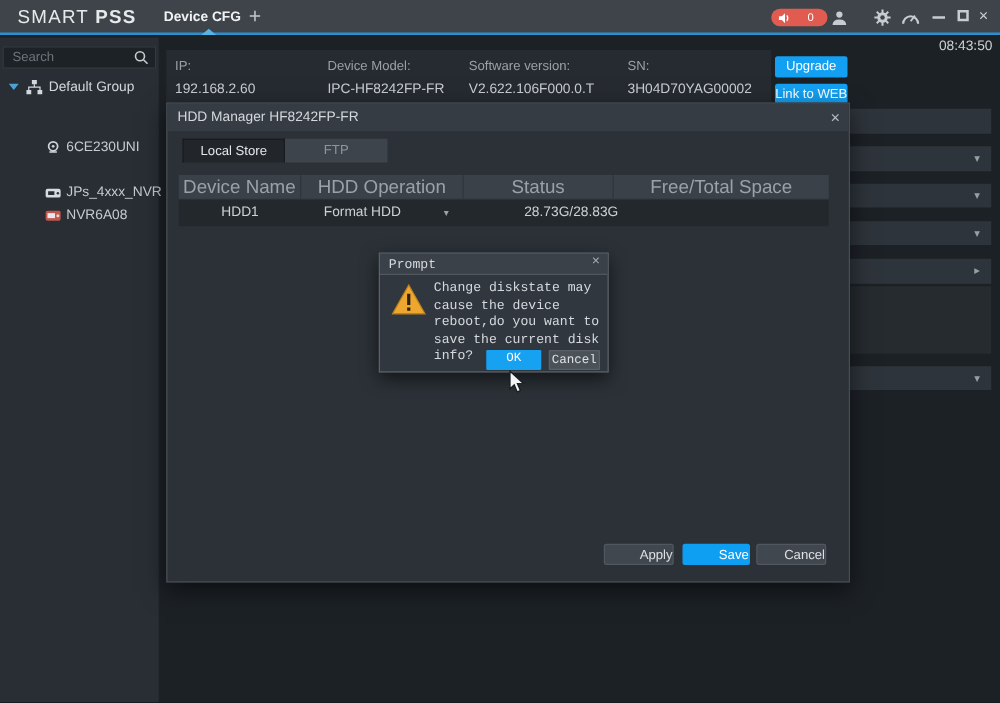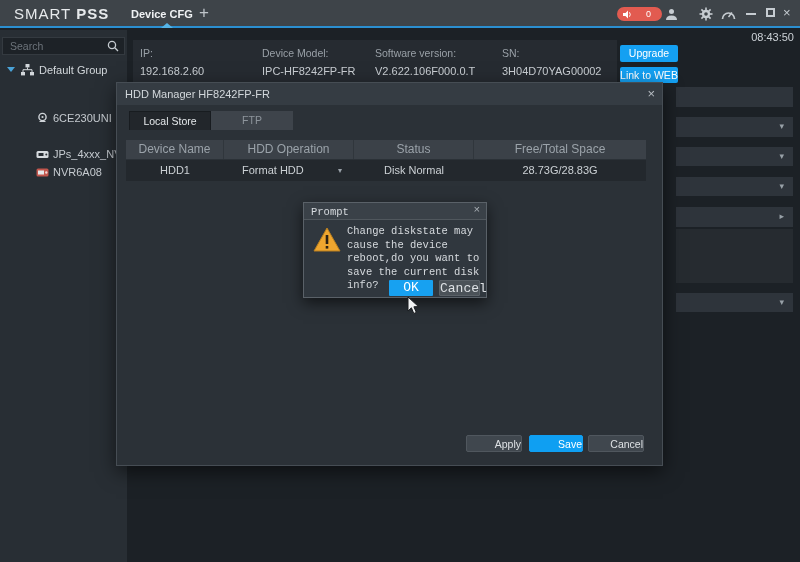--- a/index.html
+++ b/index.html
@@ -51,31 +51,31 @@
   .di-value { position:absolute; top:25px; font-size:11px; color:#c9ced3; white-space:nowrap; }
   .blue-btn { position:absolute; background:#14a0f2; color:#fff; font-size:10.5px; text-align:center;
     border-radius:2px; line-height:17px; }
   .btn-upgrade { left:620px; top:45px; width:58px; height:17px; }
   .btn-linkweb { left:620px; top:67px; width:58px; height:16px; line-height:16px; }
   
   .acc-bar { position:absolute; left:676px; width:117px; background:#2e343b; }
   .acc-arrow { position:absolute; right:9px; top:50%; transform:translateY(-58%); font-size:9px; color:#98a0a7; }
   .acc-panel { position:absolute; left:676px; top:229px; width:117px; height:54px; background:#262b30; }
   
-  .hdd-dialog { position:absolute; left:116px; top:82px; width:547px; height:384px; background:#2b3137;
+  .hdd-dialog { position:absolute; left:133px; top:82px; width:547px; height:384px; background:#2b3137;
     border:1px solid #464d54; box-shadow:0 6px 18px rgba(0,0,0,.55); }
   .hdd-title { position:absolute; left:0; top:0; right:0; height:22px; background:#353c43; }
   .hdd-title-text { position:absolute; left:8px; top:5px; font-size:11px; color:#d3d8dc; }
   .hdd-close { position:absolute; right:7px; top:3px; font-size:13px; color:#b6bcc2; }
   .hdd-tab { position:absolute; top:28px; height:19px; width:82px; text-align:center; line-height:19px; font-size:10.5px; }
   .hdd-tab.active { left:12px; background:#22262b; color:#e4e7ea; border:1px solid #181c20; border-bottom:none; }
   .hdd-tab.inactive { left:94px; background:#3e444b; color:#8e959c; }
   .hdd-table { position:absolute; left:9px; top:57px; width:520px; }
   .ht-header { display:flex; height:19px; background:#3b4148; }
-  .ht-header .hcell { font-size:12px; color:#9aa2a9; text-align:center; line-height:19px;
+  .ht-header .hcell { font-size:15px; color:#9aa2a9; text-align:center; line-height:19px;
     border-right:1px solid #30363c; overflow:hidden; }
   .ht-header .hcell:last-child { border-right:none; }
   .ht-row { display:flex; height:21px; background:#23282d; margin-top:1px; }
   .ht-row .cell { font-size:11px; color:#ccd1d5; line-height:21px; text-align:center; position:relative; }
   .c0 { width:98px; } .c1 { width:130px; } .c2 { width:120px; } .c3 { width:172px; }
   .cell-op { text-align:left !important; padding-left:18px; }
   .op-caret { position:absolute; right:12px; top:0; font-size:8px; color:#9aa2a9; }
   .hdd-footer-btn { position:absolute; top:352px; height:17px; font-size:10.5px; text-align:right;
     line-height:17px; color:#dde1e4; background:#40474e; border:1px solid #50575e; border-radius:2px; }
   .btn-apply { left:349px; width:56px; }
@@ -83,21 +83,21 @@
   .btn-cancel { left:471px; width:56px; }
   
   .prompt { position:absolute; left:303px; top:202px; width:184px; height:96px; background:#30373e;
     border:1px solid #5a6168; box-shadow:0 5px 14px rgba(0,0,0,.6);font-family:Liberation Mono, monospace; }
   .prompt-title { position:absolute; left:0; top:0; right:0; height:17px; background:#3a4148;
     border-bottom:1px solid #50575d; }
   .prompt-title-text { position:absolute; left:7px; top:3px; font-size:10.5px; color:#d6dade; }
   .prompt-close { position:absolute; right:6px; top:1px; font-size:11px; color:#aab0b6; }
   .warn-icon { position:absolute; left:9px; top:24px; }
   .prompt-msg { position:absolute; left:43px; top:22px; width:134px; font-size:10.5px; line-height:13.5px; color:#d6dade; }
-  .prompt-btn { position:absolute; top:77px; height:16px; font-size:13px; text-align:center; line-height:16px; border-radius:1px; }
+  .prompt-btn { position:absolute; top:77px; height:16px; font-size:10px; text-align:center; line-height:16px; border-radius:1px; }
   .btn-ok { left:85px; width:44px; background:#17a1f1; color:#fff; }
   .btn-pcancel { left:135px; width:41px; background:#4b5258; color:#dde1e4; border:1px solid #5a6167; }
   
   .cursor { position:absolute; left:407px; top:296px; }
 </style>
 </head>
 <body>
 
 <div id="app">
 
@@ -249,21 +249,20 @@
         <div class="hcell c1">HDD Operation</div>
         <div class="hcell c2">Status</div>
         <div class="hcell c3">Free/Total Space</div>
       </div>
       <div class="ht-row">
         <div class="cell c0">HDD1</div>
         <div class="cell c1 cell-op">
           <span>Format HDD</span>
           <span class="op-caret">▾</span>
         </div>
-        <div class="cell c2">Disk Normal</div>
         <div class="cell c3">28.73G/28.83G</div>
       </div>
     </div>
 
     <div class="hdd-footer-btn btn-apply">Apply</div>
     <div class="hdd-footer-btn btn-save">Save</div>
     <div class="hdd-footer-btn btn-cancel">Cancel</div>
   </div>
 
   <div class="prompt">

